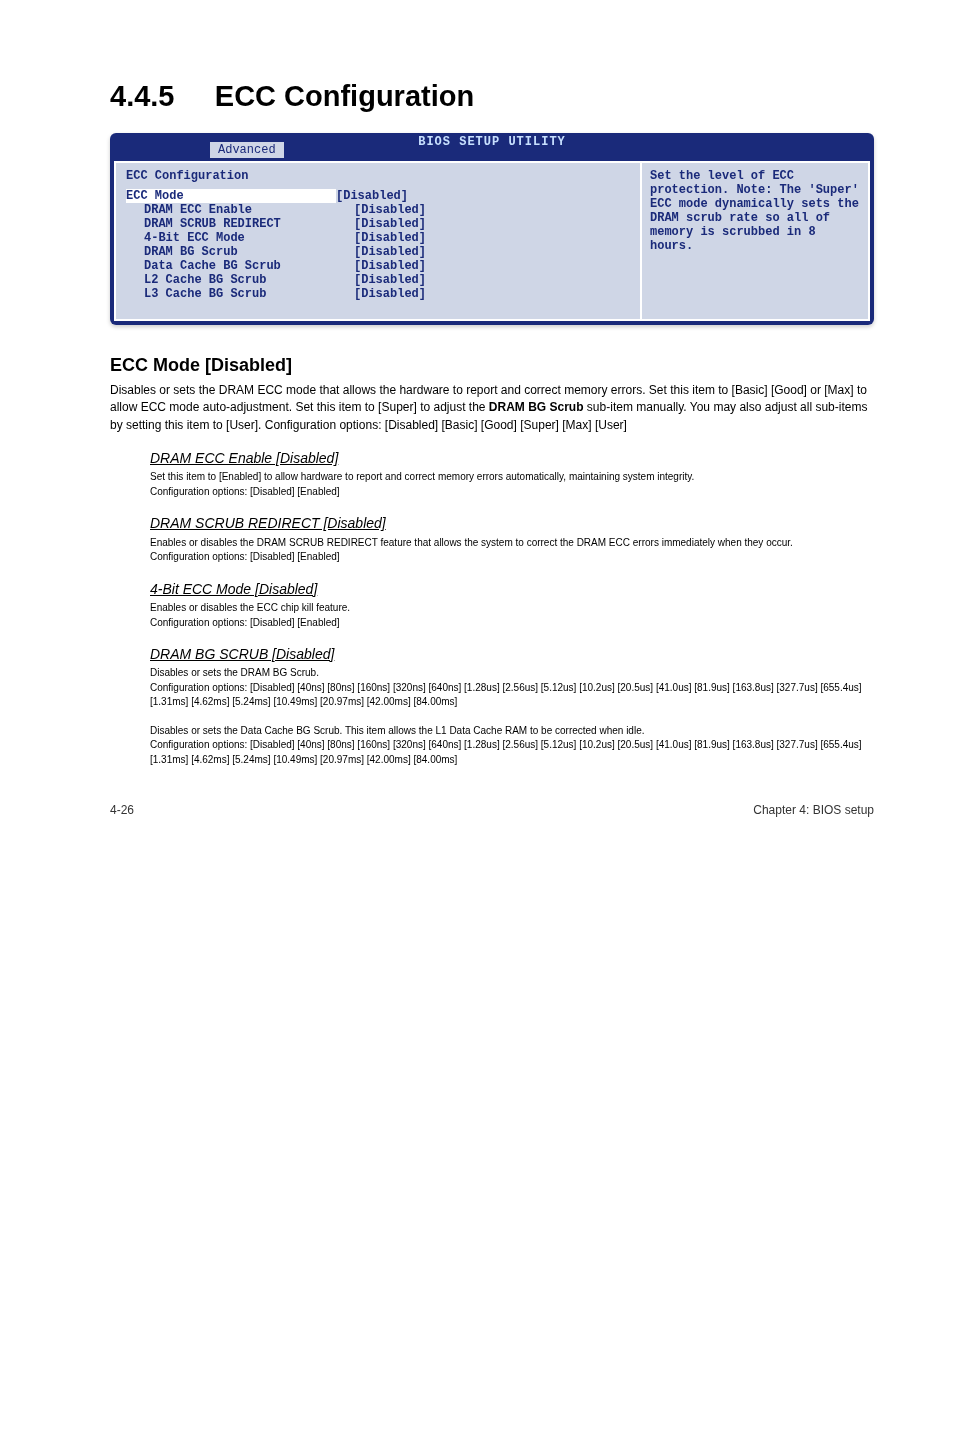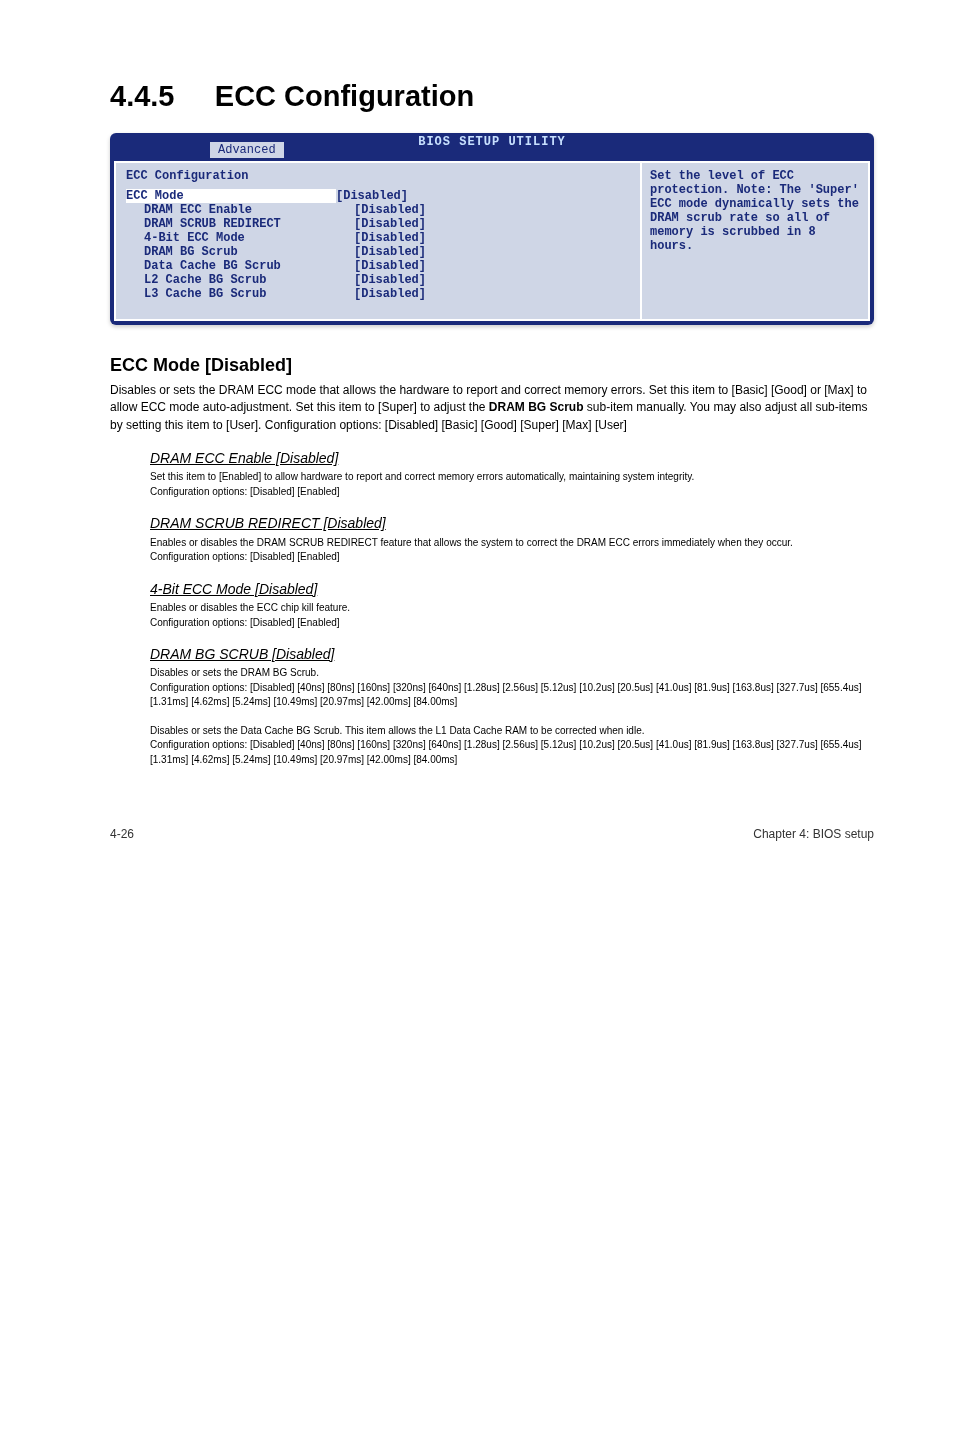--- a/index.html
+++ b/index.html
@@ -116,21 +116,21 @@
   }
   .subsection p {
     font-size: 10px;
     line-height: 1.45;
     margin: 0;
   }
   .footer {
     display: flex;
     justify-content: space-between;
     font-size: 12px;
-    margin-top: 60px;
+    margin-top: 36px;
     border-top: 0;
     color: #333;
     gap: 22px;
   }
 </style>
 </head>
 <body>
 
 <div class="page">
 

